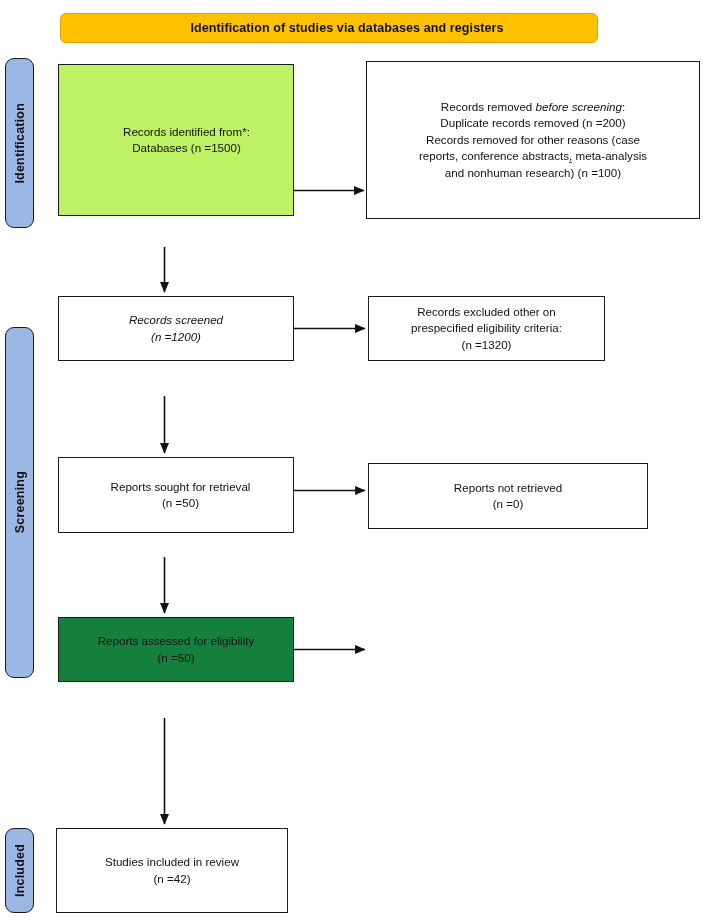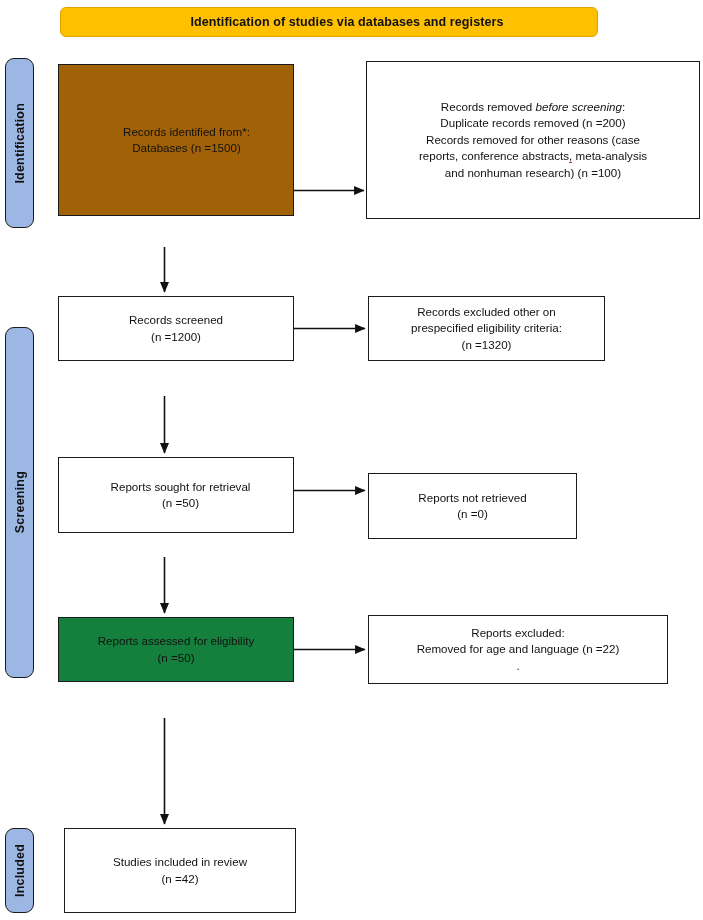--- a/index.html
+++ b/index.html
@@ -17,21 +17,21 @@
     width: 703px;
     height: 920px;
     overflow: hidden;
     background: #ffffff;
   }
 
   
   .banner {
     position: absolute;
     left: 60px;
-    top: 7px;
+    top: 13px;
     width: 538px;
     height: 30px;
     background: #ffc000;
     border: 1.5px solid #d9a300;
     border-radius: 6px;
     display: flex;
     align-items: center;
     justify-content: center;
     box-sizing: border-box;
     padding-left: 36px;
@@ -91,30 +91,30 @@
     margin-top: 16px;
   }
   .misspell {
     border-bottom: 1.3px solid #e02020;
   }
 
   
   #box-records-identified { left: 58px;  top: 64px;  width: 236px; height: 152px; }
   #box-records-removed    { left: 366px; top: 61px;  width: 334px; height: 158px; }
   
-  #box-records-screened   { left: 58px;  top: 296px; width: 236px; height: 65px; }
+  #box-records-screened   { left: 58px;  top: 296px; width: 236px; height: 65px; font-style: italic; }
   #box-records-excluded   { left: 368px; top: 296px; width: 237px; height: 65px; }
   
   #box-reports-sought     { left: 58px;  top: 457px; width: 236px; height: 76px; padding-left: 15px; }
-  #box-reports-not-retrieved { left: 368px; top: 473px; width: 209px; height: 66px; }
+  #box-reports-not-retrieved { left: 368px; top: 463px; width: 280px; height: 66px; }
   
   #box-reports-assessed   { left: 58px;  top: 617px; width: 236px; height: 65px; }
   #box-reports-excluded   { left: 368px; top: 615px; width: 300px; height: 69px; }
   
-  #box-studies-included   { left: 64px;  top: 828px; width: 232px; height: 85px; }
+  #box-studies-included   { left: 56px;  top: 828px; width: 232px; height: 85px; }
 
   
   #connectors {
     position: absolute;
     left: 0;
     top: 0;
     width: 703px;
     height: 920px;
     pointer-events: none;
   }
@@ -155,21 +155,21 @@
 
     <line x1="294" y1="490.5" x2="365" y2="490.5" stroke="#111111" stroke-width="1.6" marker-end="url(#arrowhead)"></line>
 
     <line x1="164.5" y1="557" x2="164.5" y2="613" stroke="#111111" stroke-width="1.6" marker-end="url(#arrowhead)"></line>
 
     <line x1="294" y1="649.5" x2="365" y2="649.5" stroke="#111111" stroke-width="1.6" marker-end="url(#arrowhead)"></line>
 
     <line x1="164.5" y1="718" x2="164.5" y2="824" stroke="#111111" stroke-width="1.6" marker-end="url(#arrowhead)"></line>
   </svg>
 
-  <div class="pbox" id="box-records-identified" style="background: #a16207; border-color: rgb(26, 26, 26); padding-left: 27px;">
+  <div class="pbox" id="box-records-identified" style="background: #bef264; border-color: rgb(26, 26, 26); padding-left: 27px;">
     <div class="btext">
       <span>Records identified from*:</span><br>
       <span>Databases (n =1500)</span>
     </div>
   </div>
 
   <div class="pbox" id="box-records-removed" style="background: rgb(255, 255, 255); border-color: rgb(26, 26, 26);">
     <div class="btext">
       <span>Records removed </span><em>before screening</em><span>:</span><br>
       <span>Duplicate records removed (n =200)</span><br>
@@ -208,27 +208,20 @@
     </div>
   </div>
 
   <div class="pbox" id="box-reports-assessed" style="background: #15803d; border-color: rgb(26, 26, 26);">
     <div class="btext">
       <span>Reports assessed for eligibility</span><br>
       <span>(n =50)</span>
     </div>
   </div>
 
-  <div class="pbox" id="box-reports-excluded" style="background: rgb(255, 255, 255); border-color: rgb(26, 26, 26);">
-    <div class="btext">
-      <span>Reports excluded:</span><br>
-      <span>Removed for age and language (n =22)</span><br>
-      <span>.</span>
-    </div>
-  </div>
 
   <div class="pbox" id="box-studies-included" style="background: rgb(255, 255, 255); border-color: rgb(26, 26, 26);">
     <div class="btext">
       <span>Studies included in review</span><br>
       <span>(n =42)</span>
     </div>
   </div>
 
 </div>
 

